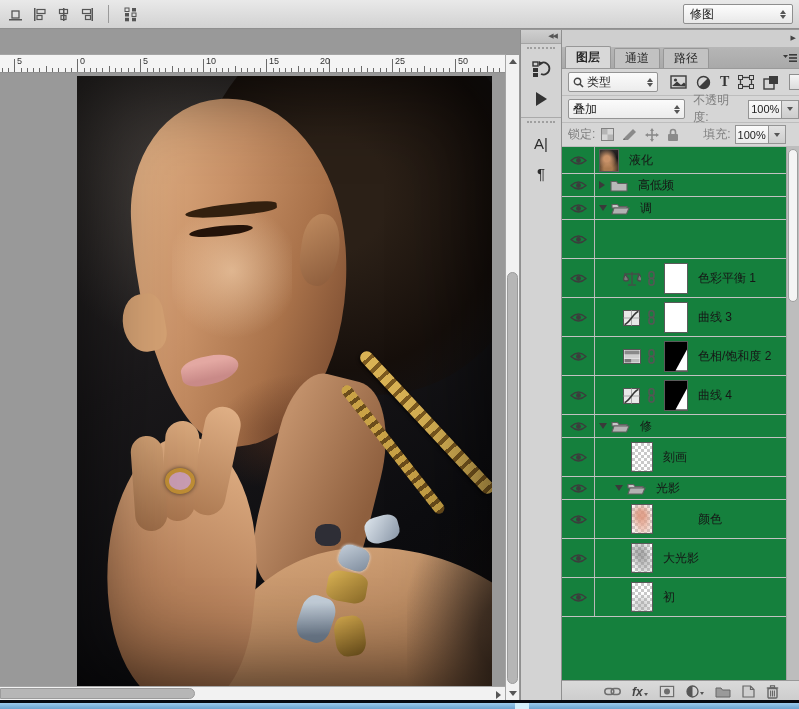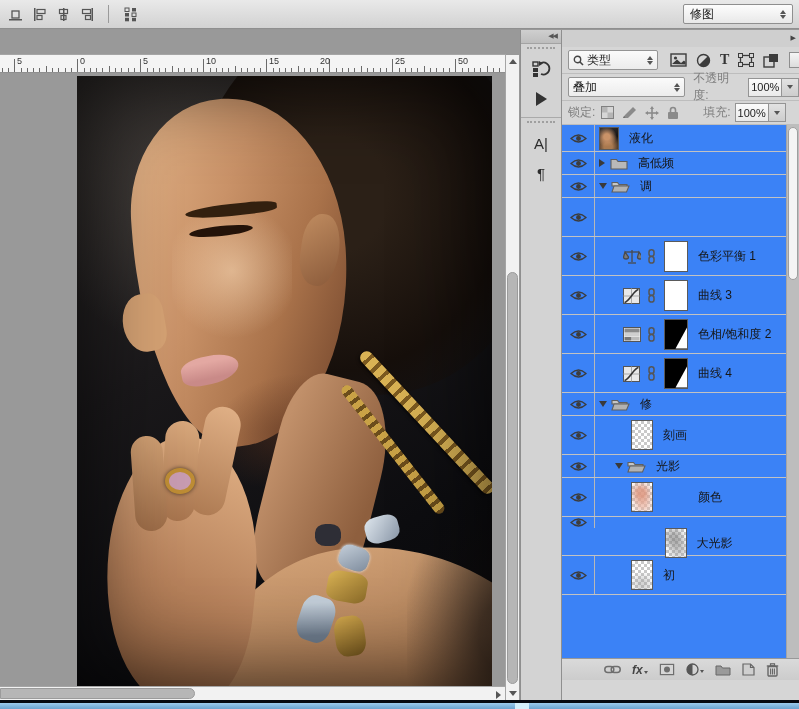--- a/index.html
+++ b/index.html
@@ -73,21 +73,21 @@
   .val-combo { width:34px; height:19px; background:linear-gradient(#fbfbfb,#eaeaea); border:1px solid #949494;
     font-size:11px; color:#222; display:flex; align-items:center; justify-content:center; margin-left:4px; }
   .dd-btn { width:17px; height:19px; background:linear-gradient(#e2e2e2,#cdcdcd); border:1px solid #949494; border-left:none;
     display:flex; align-items:center; justify-content:center; }
   .dd-btn i { width:0; height:0; border-left:3px solid transparent; border-right:3px solid transparent; border-top:4px solid #555; }
 
   #lock-row { height:24px; display:flex; align-items:center; }
   .lock-icons { display:flex; align-items:center; gap:8px; margin-left:6px; color:#777; }
 
   
-  #layer-list { position:relative; height:533px; background:#3b82f6; overflow:hidden; }
+  #layer-list { position:relative; height:533px; background:#15803d; overflow:hidden; }
   .lrow { display:flex; align-items:center; border-bottom:1px solid #c2c2c2; position:relative; }
   .eye-cell { width:33px; align-self:stretch; border-right:1px solid #b8b8b8; display:flex; align-items:center; justify-content:center; flex:none; }
   .lrow-content { display:flex; align-items:center; flex:1; height:100%; }
   .lbl { font-size:12px; color:#161616; margin-left:10px; white-space:nowrap; }
   .tri-r { width:0; height:0; border-top:4px solid transparent; border-bottom:4px solid transparent; border-left:6px solid #3a3a3a; margin-right:5px; }
   .tri-d { width:0; height:0; border-left:4px solid transparent; border-right:4px solid transparent; border-top:6px solid #3a3a3a; margin-right:4px; }
   .thumb { width:22px; height:30px; border:1px solid #5a5a5a; background:#fff; position:relative; overflow:hidden; flex:none; }
   .thumb.small { width:20px; height:23px; }
   .checker { background-color:#fff; background-image:
       linear-gradient(45deg,#c9c9c9 25%,transparent 25%,transparent 75%,#c9c9c9 75%),
@@ -341,20 +341,33 @@
     </div>
   <div class="dock-btn">
       <span class="char-glyph">¶</span>
     </div>
 </div>
 
 <div id="panel">
   <div id="panel-top-strip">
     <span class="collapse">▶</span>
   </div>
+  <div id="tab-bar">
+    <div class="tab active">图层</div>
+    <div class="tab">通道</div>
+    <div class="tab">路径</div>
+    <span class="panel-menu">
+      <svg width="14" height="10" viewBox="0 0 14 10">
+          <path d="M0 2 L5 2 L2.5 5 Z" fill="#3a3a3a"></path>
+          <rect x="6" y="1" width="8" height="1.6" fill="#3a3a3a"></rect>
+          <rect x="6" y="4.2" width="8" height="1.6" fill="#3a3a3a"></rect>
+          <rect x="6" y="7.4" width="8" height="1.6" fill="#3a3a3a"></rect>
+        </svg>
+    </span>
+  </div>
 
   <div id="filter-row" class="prow">
     <div class="combo" id="type-combo">
       <span>
           <svg width="11" height="11" viewBox="0 0 11 11">
             <circle cx="4.5" cy="4.5" r="3.2" fill="none" stroke="#444" stroke-width="1.4"></circle>
             <line x1="7" y1="7" x2="10" y2="10" stroke="#444" stroke-width="1.6"></line>
           </svg>
         </span>
       <span>类型</span>
@@ -702,21 +715,21 @@
             </svg>
           </span>
         </div>
         <div class="lrow-content" style="padding-left: 36px; gap: 35px;">
           <div class="thumb checker">
             <div class="ov pink"></div>
           </div>
           <span class="lbl">颜色</span>
         </div>
       </div>
-      <div class="lrow" style="height: 39px; flex-direction: column;">
+      <div class="lrow" style="height: 39px;">
         <div class="eye-cell">
           <span>
             <svg width="17" height="11" viewBox="0 0 17 11">
               <path d="M1 5.5 Q 8.5 -1.5 16 5.5 Q 8.5 12.5 1 5.5 Z" fill="none" stroke="#3c3c3c" stroke-width="1.3"></path>
               <circle cx="8.5" cy="5.5" r="2.4" fill="#3c3c3c"></circle>
             </svg>
           </span>
         </div>
         <div class="lrow-content" style="padding-left: 36px;">
           <div class="thumb checker">

